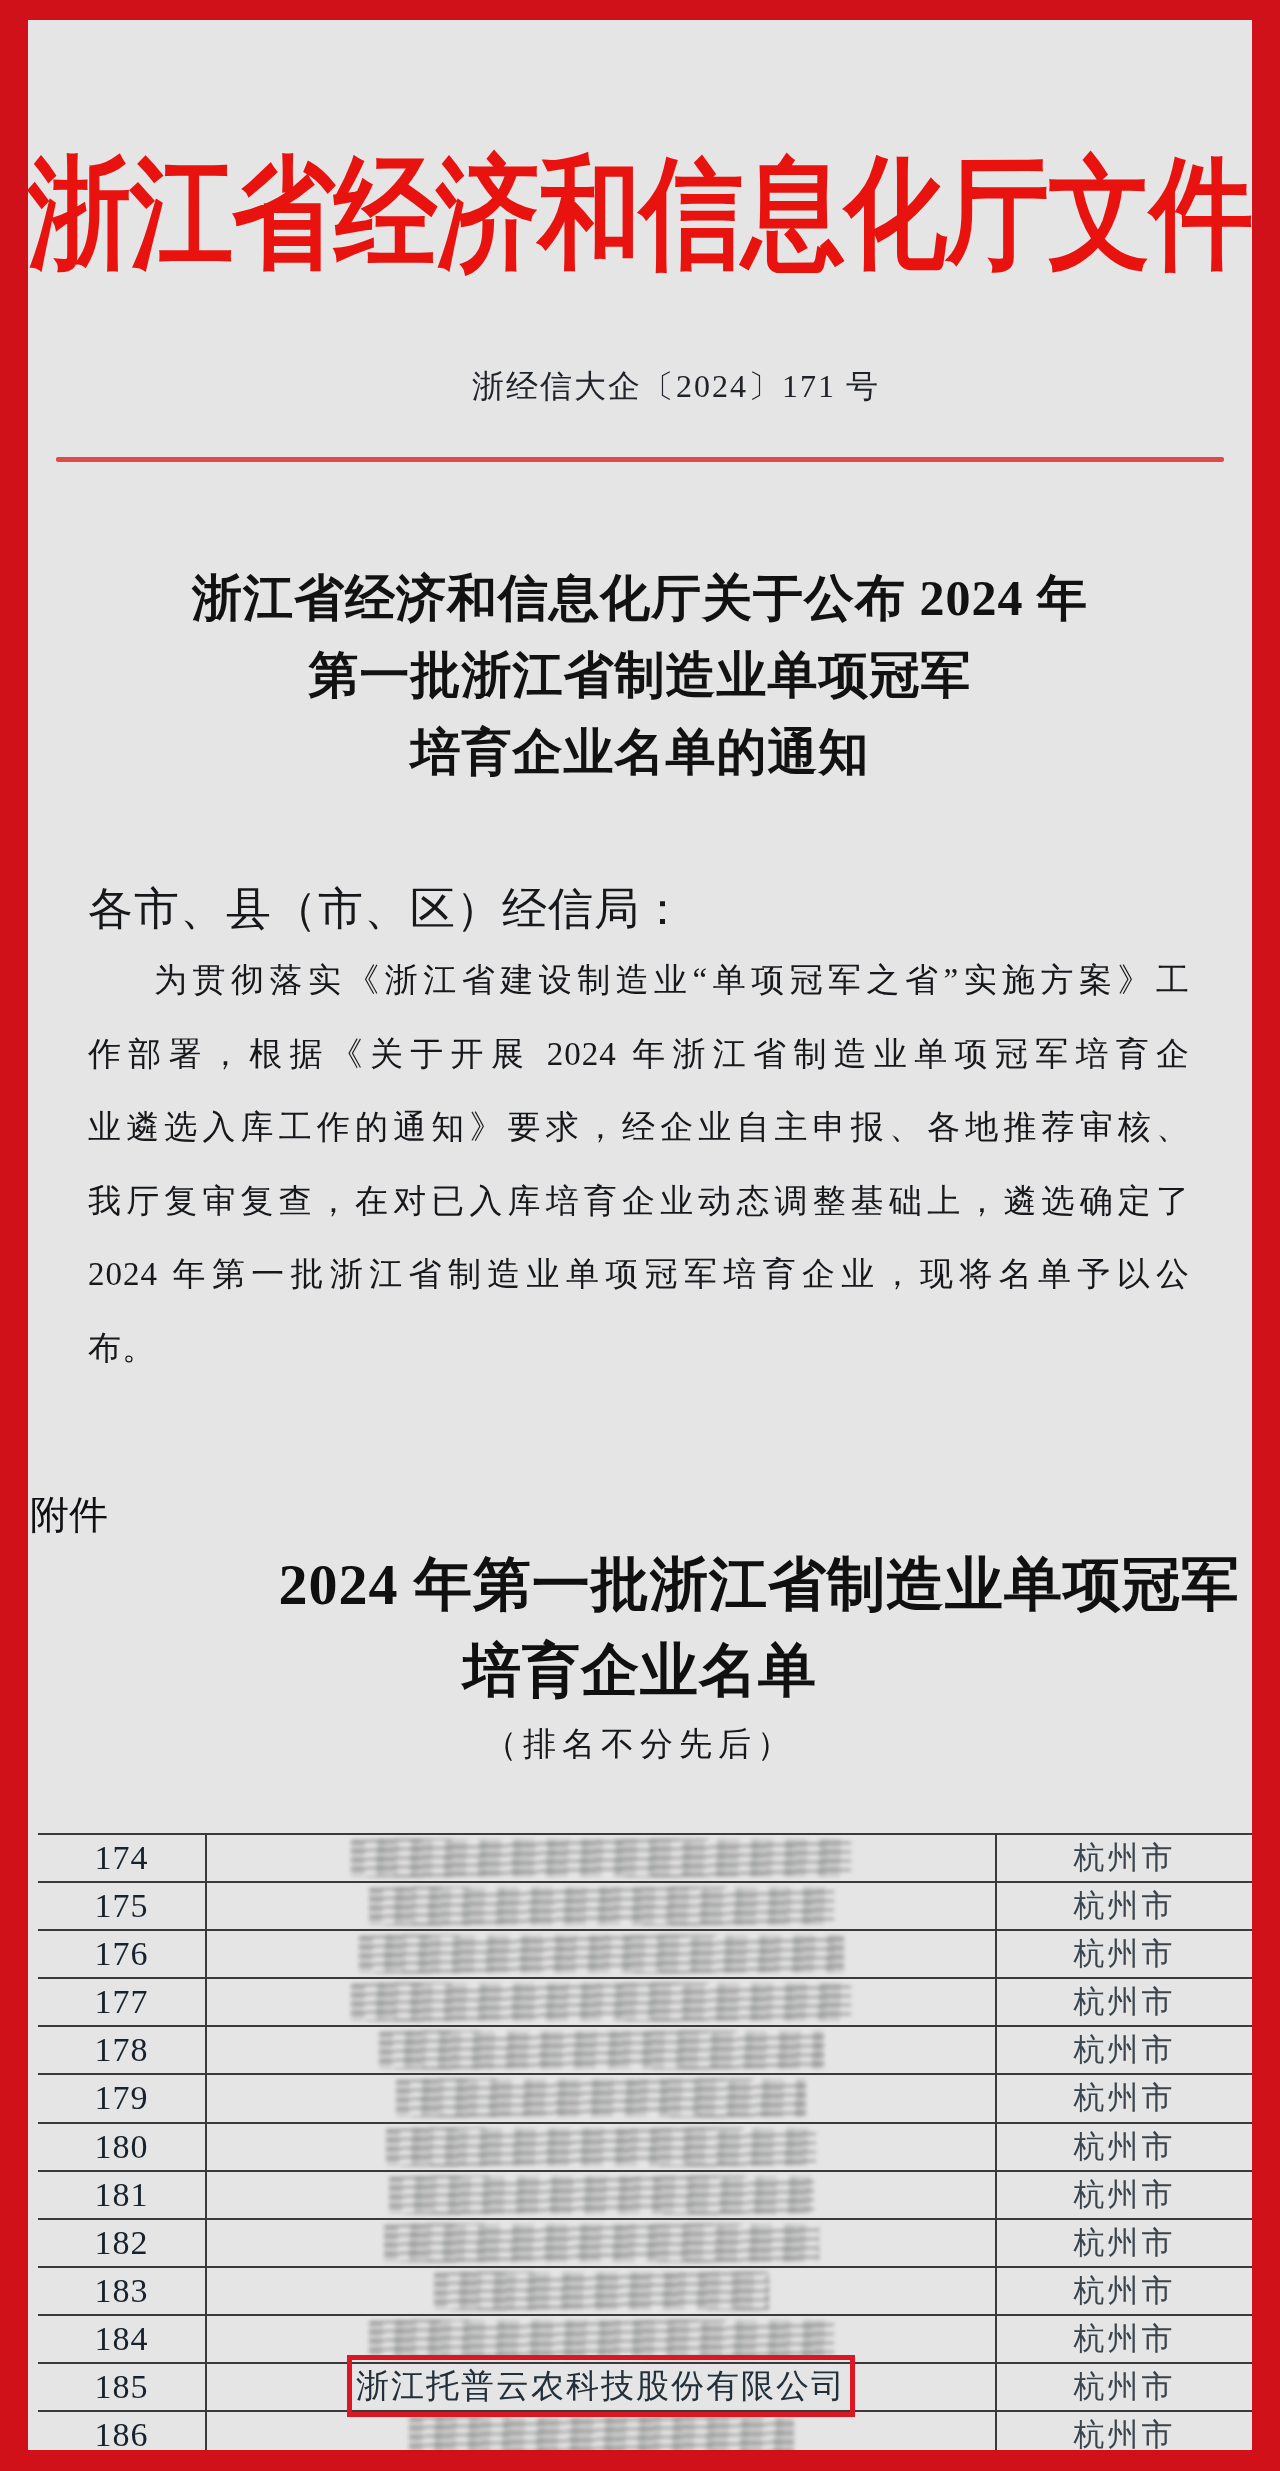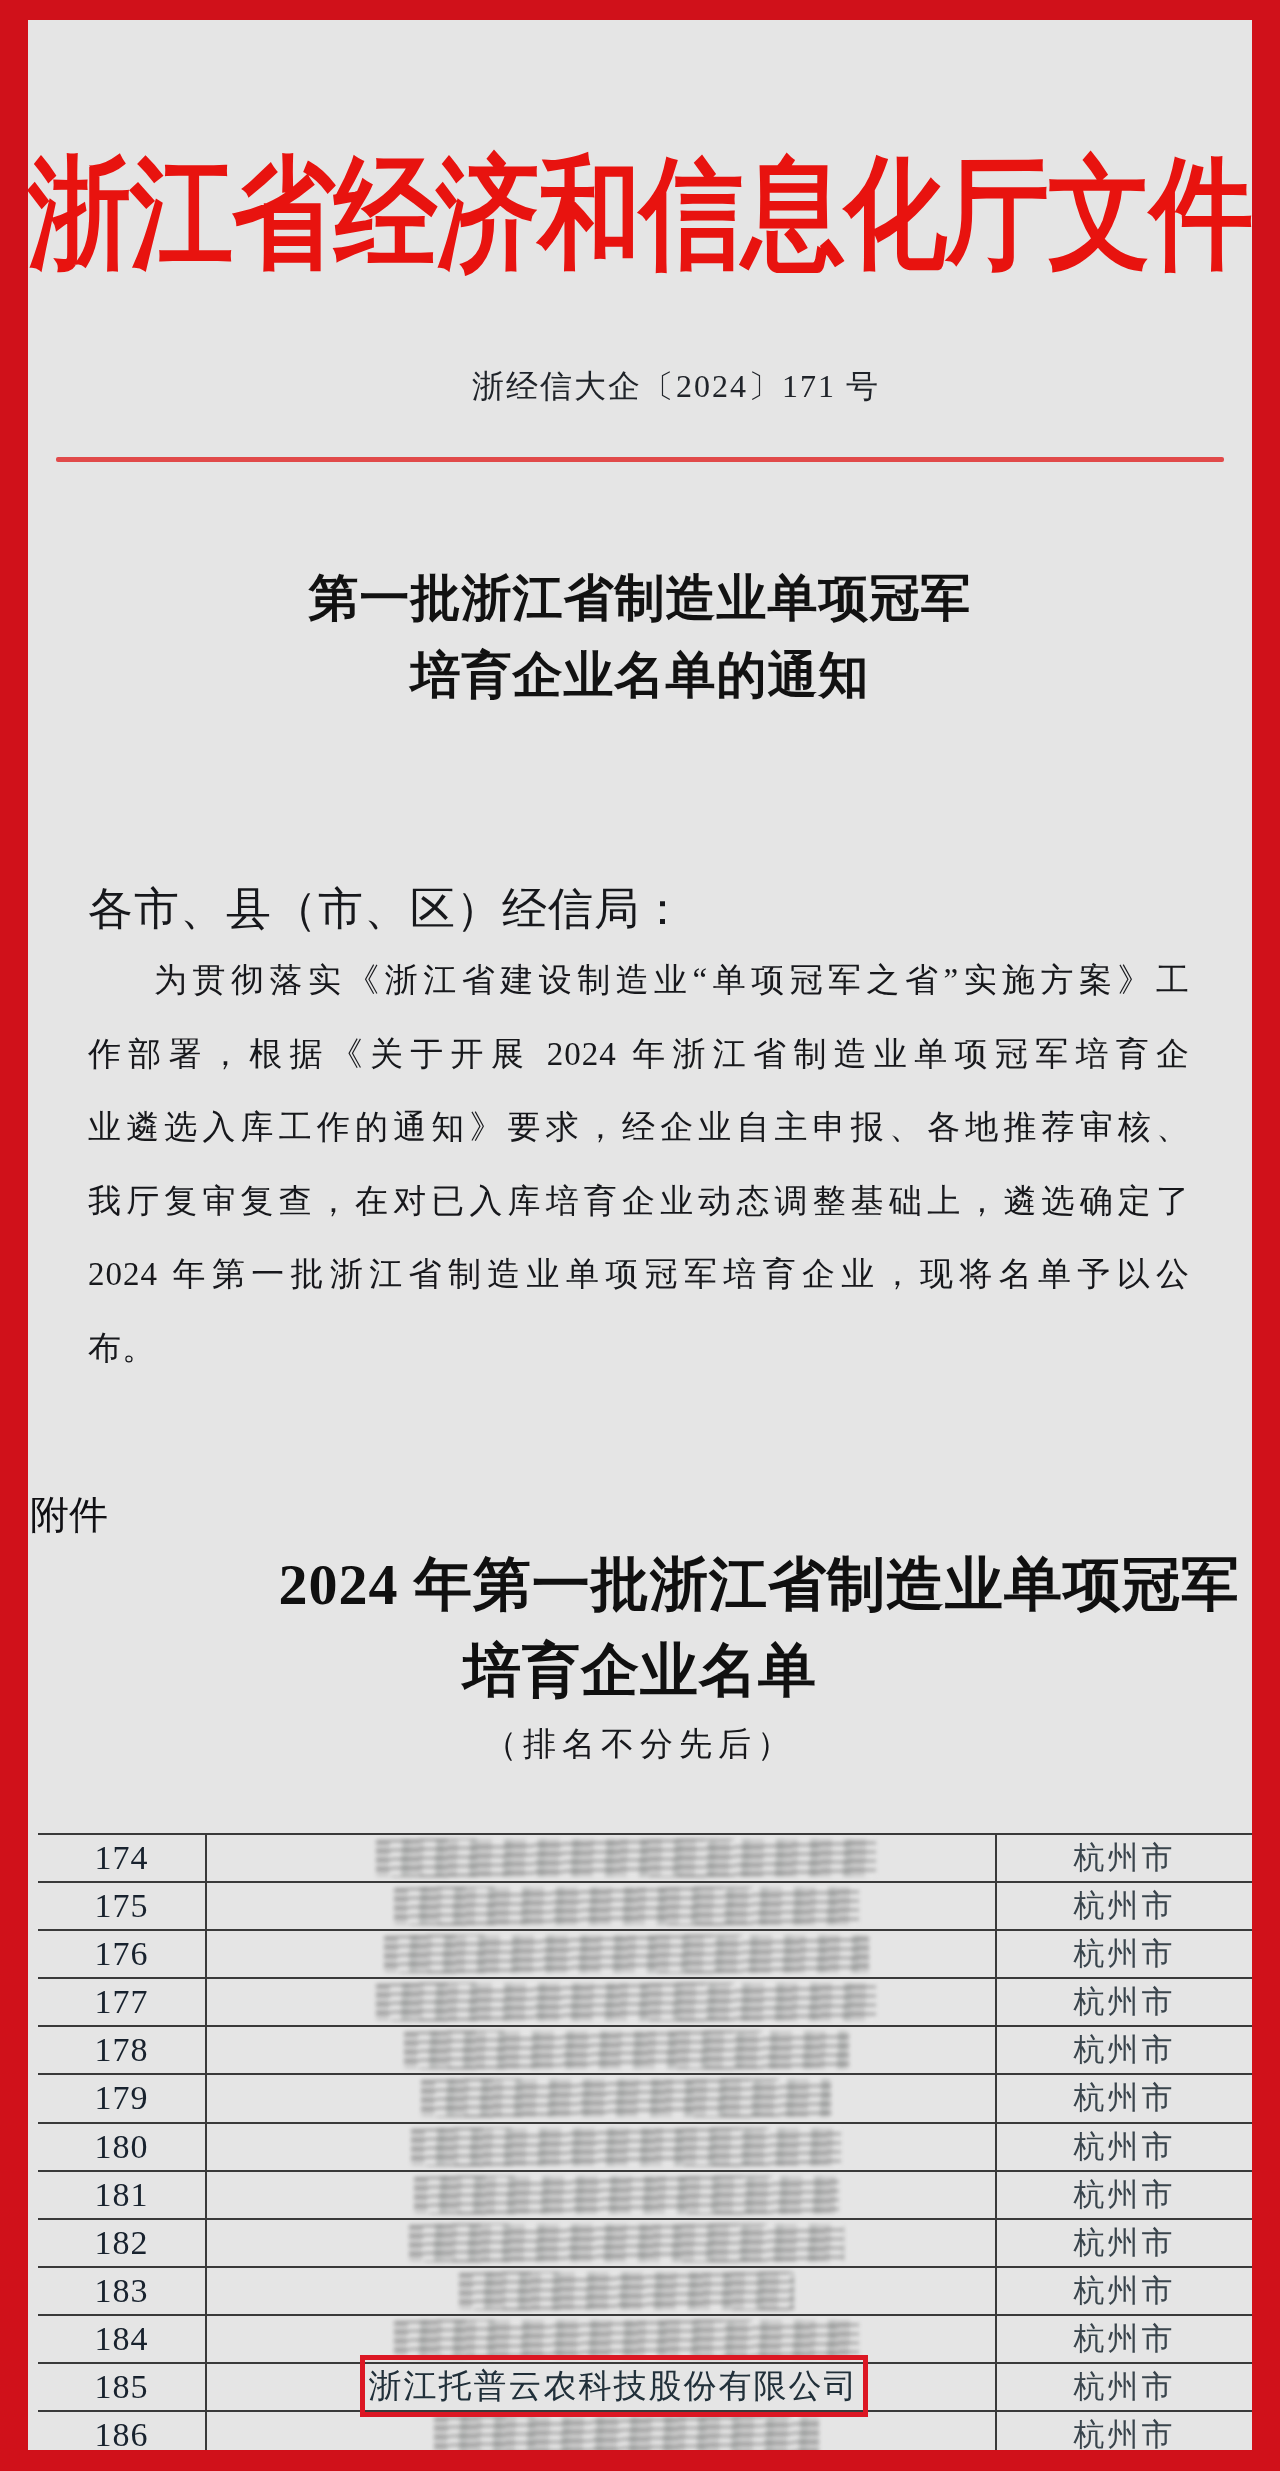--- a/index.html
+++ b/index.html
@@ -76,21 +76,21 @@
   }
   .t-row{
     position:relative;height:48.1px;box-sizing:border-box;
     border-top:2px solid var(--line,#3a3a3a);
   }
   .t-cell{
     position:absolute;top:0;height:46px;display:flex;
     align-items:center;justify-content:center;
   }
   .cell-no{left:0;width:167px;font-size:34px;color:#18222e;letter-spacing:1px;}
-  .cell-company{left:169px;width:788px;padding-left:25px;}
+  .cell-company{left:169px;width:788px;}
   .cell-city{left:959px;width:255px;font-size:31px;color:var(--city,#39444c);letter-spacing:3px;}
   .vline{position:absolute;top:0;width:2px;height:617px;background:var(--line,#3a3a3a);z-index:1;}
   .vline.v1{left:167px;}
   .vline.v2{left:957px;}
 
   .blur-name{
     height:38px;border-radius:3px;
     background:
       repeating-linear-gradient(178deg, rgba(40,40,40,0) 0 2px, rgba(45,45,45,.62) 2px 4px, rgba(255,255,255,0) 4px 9px),
       repeating-linear-gradient(92deg, rgba(150,150,150,.38) 0 14px, rgba(232,232,232,.25) 14px 26px, rgba(112,118,116,.4) 26px 34px);
@@ -116,20 +116,21 @@
   <div class="frame right"></div>
   <div class="frame bottom"></div>
 
   <div class="header-title">浙江省经济和信息化厅文件</div>
 
   <div class="doc-number">浙经信大企〔2024〕171 号</div>
 
   <div class="red-rule"></div>
 
   <div class="notice-title">
+    <div>浙江省经济和信息化厅关于公布 2024 年</div>
     <div>第一批浙江省制造业单项冠军</div>
     <div>培育企业名单的通知</div>
   </div>
 
   <div class="salutation">各市、县（市、区）经信局：</div>
 
   <div class="paragraph">
     <div class="pline first">为贯彻落实《浙江省建设制造业“单项冠军之省”实施方案》工</div>
     <div class="pline">作部署，根据《关于开展 2024 年浙江省制造业单项冠军培育企</div>
     <div class="pline">业遴选入库工作的通知》要求，经企业自主申报、各地推荐审核、</div>

